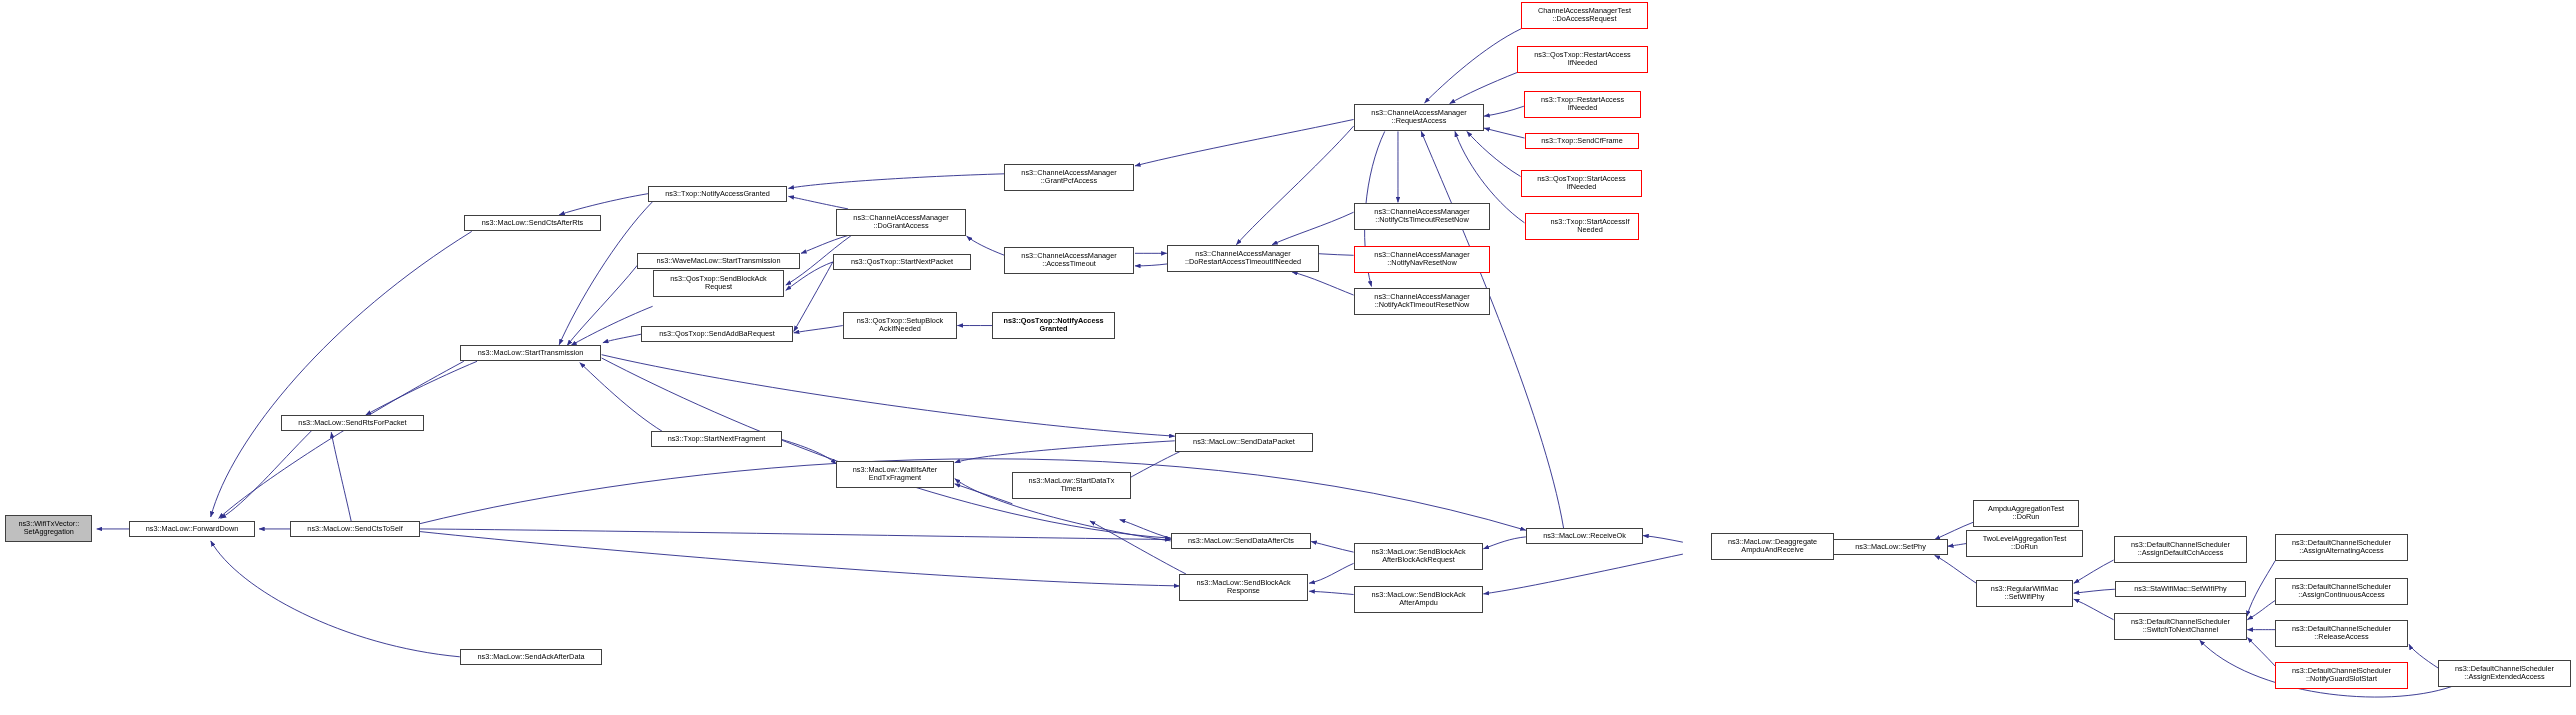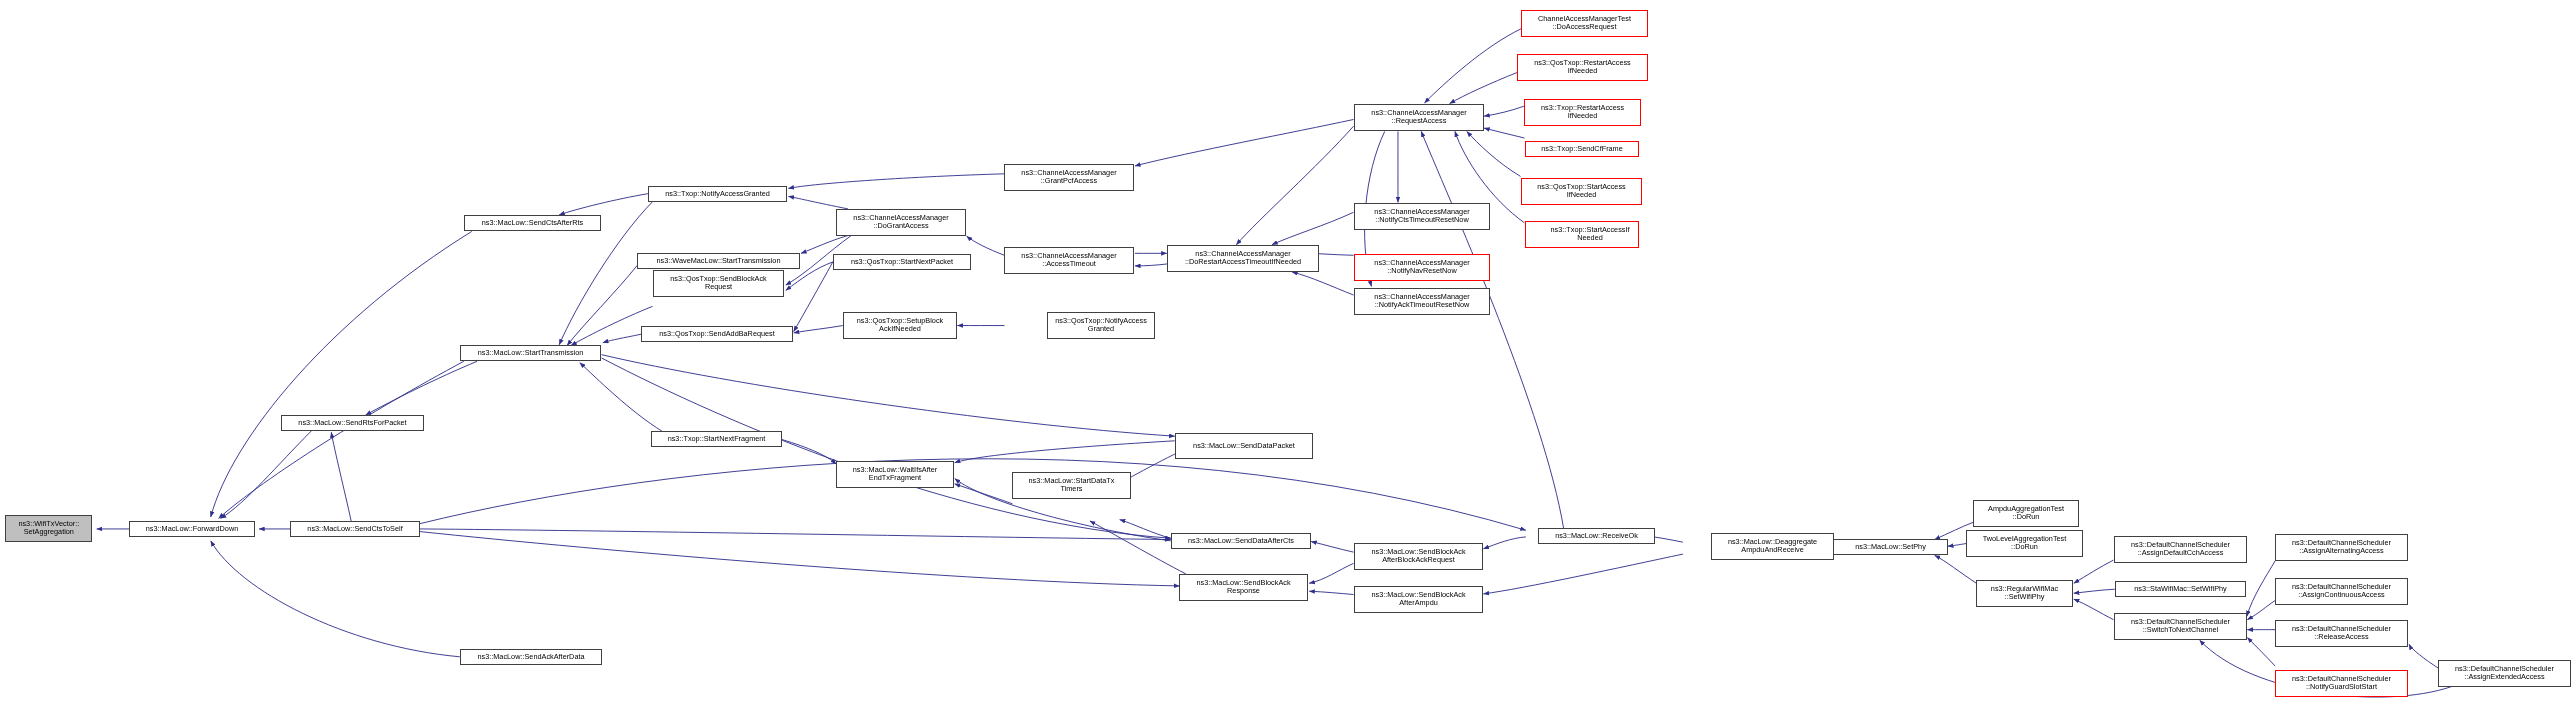--- a/index.html
+++ b/index.html
@@ -35,21 +35,20 @@
     padding:0.7px 2px;
     white-space:pre-line;
     z-index:5;
   }
   .node.hl{
     background:#bfbfbf;
     border:0.7px solid #404040;
   }
   .node.red{
     border:0.7px solid #ff0000;
-    margin-top:8px;
   }
   .node.dark{
     border:0.7px solid #404040;
   }
 </style>
 </head>
 <body>
 
 <div id="canvas">
   <svg id="edges" xmlns="http://www.w3.org/2000/svg" viewBox="0 0 3888 1080" width="2576" height="716">
@@ -143,29 +142,29 @@
       <div class="node dark" style="left: 648px; top: 186px; width: 139px; height: 16px;">ns3::Txop::NotifyAccessGranted</div>
       <div class="node dark" style="left: 637px; top: 253px; width: 163px; height: 16px;">ns3::WaveMacLow::StartTransmission</div>
       <div class="node dark" style="left: 653px; top: 270px; width: 131px; height: 26.5px;">ns3::QosTxop::SendBlockAck
 Request</div>
       <div class="node dark" style="left: 641px; top: 326px; width: 152px; height: 16px;">ns3::QosTxop::SendAddBaRequest</div>
       <div class="node dark" style="left: 651px; top: 431px; width: 131px; height: 16px;">ns3::Txop::StartNextFragment</div>
       <div class="node dark" style="left: 836px; top: 461px; width: 118px; height: 26.5px;">ns3::MacLow::WaitIfsAfter
 EndTxFragment</div>
       <div class="node dark" style="left: 1012px; top: 472px; width: 119px; height: 26.5px;">ns3::MacLow::StartDataTx
 Timers</div>
-      <div class="node dark" style="left: 1175px; top: 433px; width: 138px; height: 26px;">ns3::MacLow::SendDataPacket</div>
+      <div class="node dark" style="left: 1175px; top: 433px; width: 138px; height: 19px;">ns3::MacLow::SendDataPacket</div>
       <div class="node dark" style="left: 1171px; top: 533px; width: 140px; height: 16px;">ns3::MacLow::SendDataAfterCts</div>
       <div class="node dark" style="left: 1179px; top: 574px; width: 129px; height: 26.5px;">ns3::MacLow::SendBlockAck
 Response</div>
       <div class="node dark" style="left: 1354px; top: 543px; width: 129px; height: 26.5px;">ns3::MacLow::SendBlockAck
 AfterBlockAckRequest</div>
       <div class="node dark" style="left: 1354px; top: 586px; width: 129px; height: 26.5px;">ns3::MacLow::SendBlockAck
 AfterAmpdu</div>
-      <div class="node dark" style="left: 1526px; top: 528px; width: 117px; height: 16px; margin-left: 12px;">ns3::MacLow::ReceiveOk</div>
+      <div class="node dark" style="left: 1526px; top: 528px; width: 117px; height: 16px;">ns3::MacLow::ReceiveOk</div>
       <div class="node dark" style="left: 1683px; top: 533px; width: 123px; height: 26.5px; margin-left: 28px;">ns3::MacLow::Deaggregate
 AmpduAndReceive</div>
       <div class="node dark" style="left: 1833px; top: 539px; width: 115px; height: 16px;">ns3::MacLow::SetPhy</div>
       <div class="node dark" style="left: 1973px; top: 500px; width: 106px; height: 26.5px;">AmpduAggregationTest
 ::DoRun</div>
       <div class="node dark" style="left: 1966px; top: 530px; width: 117px; height: 26.5px;">TwoLevelAggregationTest
 ::DoRun</div>
       <div class="node dark" style="left: 1976px; top: 580px; width: 97px; height: 26.5px;">ns3::RegularWifiMac
 ::SetWifiPhy</div>
       <div class="node dark" style="left: 2114px; top: 536px; width: 133px; height: 26.5px;">ns3::DefaultChannelScheduler
@@ -187,21 +186,21 @@
 ::GrantPcfAccess</div>
       <div class="node dark" style="left: 836px; top: 209px; width: 130px; height: 26.5px;">ns3::ChannelAccessManager
 ::DoGrantAccess</div>
       <div class="node dark" style="left: 833px; top: 254px; width: 138px; height: 16px;">ns3::QosTxop::StartNextPacket</div>
       <div class="node dark" style="left: 1004px; top: 247px; width: 130px; height: 26.5px;">ns3::ChannelAccessManager
 ::AccessTimeout</div>
       <div class="node dark" style="left: 1167px; top: 245px; width: 152px; height: 26.5px;">ns3::ChannelAccessManager
 ::DoRestartAccessTimeoutIfNeeded</div>
       <div class="node dark" style="left: 843px; top: 312px; width: 114px; height: 26.5px;">ns3::QosTxop::SetupBlock
 AckIfNeeded</div>
-      <div class="node dark" style="left: 1047px; top: 312px; width: 108px; height: 26.5px;">ns3::QosTxop::NotifyAccess
+      <div class="node dark" style="left: 992px; top: 312px; width: 123px; height: 26.5px; font-weight: bold;">ns3::QosTxop::NotifyAccess
 Granted</div>
       <div class="node dark" style="left: 1354px; top: 104px; width: 130px; height: 26.5px;">ns3::ChannelAccessManager
 ::RequestAccess</div>
       <div class="node dark" style="left: 1354px; top: 203px; width: 136px; height: 26.5px;">ns3::ChannelAccessManager
 ::NotifyCtsTimeoutResetNow</div>
       <div class="node red" style="left: 1354px; top: 246px; width: 136px; height: 26.5px;">ns3::ChannelAccessManager
 ::NotifyNavResetNow</div>
       <div class="node dark" style="left: 1354px; top: 288px; width: 136px; height: 26.5px;">ns3::ChannelAccessManager
 ::NotifyAckTimeoutResetNow</div>
       <div class="node red" style="left: 1521px; top: 2px; width: 127px; height: 26.5px;">ChannelAccessManagerTest

